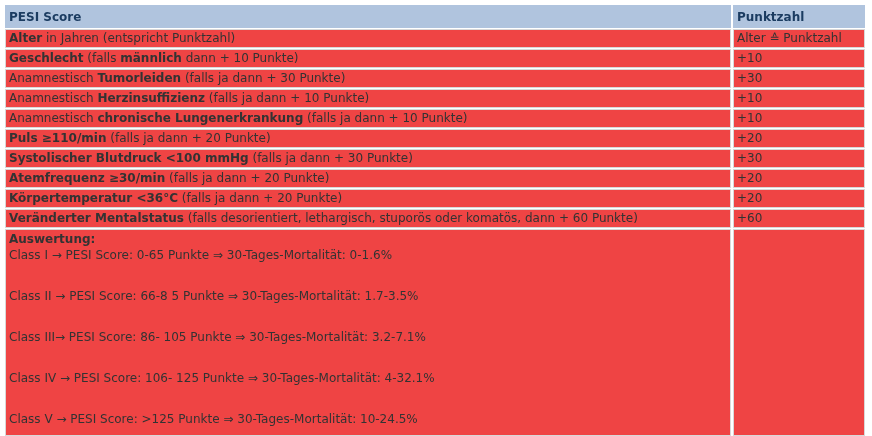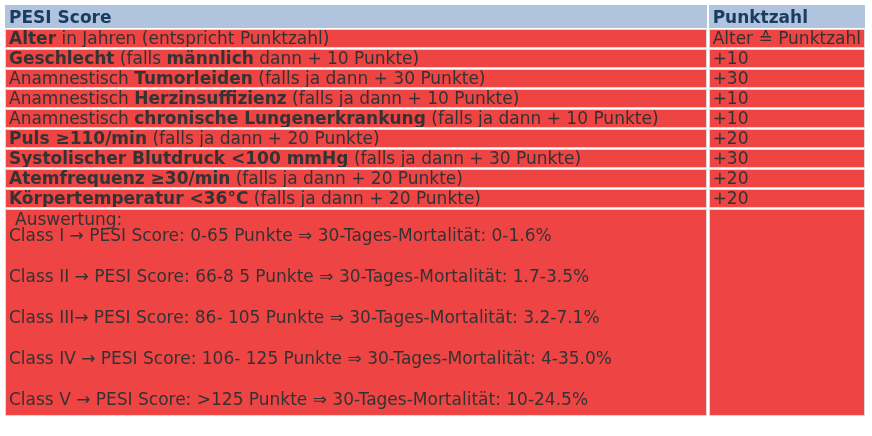--- a/index.html
+++ b/index.html
@@ -13,21 +13,21 @@
     box-sizing: border-box;
     padding: 4px 5px 0 3px;
     overflow: hidden;
     background: #ffffff;
     font-family: "DejaVu Sans", "Liberation Sans", sans-serif;
   }
   table.pesi {
     border-collapse: separate;
     border-spacing: 2px 1px;
     width: 100%;
-    font-size: 17px;
+    font-size: 12px;
     color: #333333;
     table-layout: auto;
   }
   td {
     border: 1px solid #d8d8d8;
     padding: 1px 3px;
     line-height: 15px;
     vertical-align: top;
     background: #ef4444;
   }
@@ -42,23 +42,22 @@
   td.c1 {
     white-space: nowrap;
     overflow: hidden;
   }
   td.c2 {
     width: 124px;
     white-space: nowrap;
     overflow: hidden;
   }
   .eval-title {
-    font-weight: normal;
+    font-weight: bold;
     line-height: 16px;
-    margin-left: 6px;
   }
   .eval-line {
     line-height: 16px;
     white-space: nowrap;
   }
   .eval-line + .eval-line {
     margin-top: 25px;
   }
   td.eval-cell {
     padding-bottom: 8px;
@@ -105,30 +104,34 @@
           <td class="c2">+30</td>
         </tr>
         <tr>
           <td class="c1"><b>Atemfrequenz ≥30/min</b><span> (falls ja dann + 20 Punkte)</span></td>
           <td class="c2">+20</td>
         </tr>
         <tr>
           <td class="c1"><b>Körpertemperatur &lt;36°C</b><span> (falls ja dann + 20 Punkte)</span></td>
           <td class="c2">+20</td>
         </tr>
+        <tr>
+          <td class="c1"><b>Veränderter Mentalstatus</b><span> (falls desorientiert, lethargisch, stuporös oder komatös, dann + 60 Punkte)</span></td>
+          <td class="c2">+60</td>
+        </tr>
       </tbody>
     <tbody>
       <tr>
         <td class="c1 eval-cell">
           <div class="eval-title">Auswertung:</div>
           <div id="eval-lines">
               <div class="eval-line">Class I → PESI Score: 0-65 Punkte ⇒ 30-Tages-Mortalität: 0-1.6%</div>
               <div class="eval-line">Class II → PESI Score: 66-8 5 Punkte ⇒ 30-Tages-Mortalität: 1.7-3.5%</div>
               <div class="eval-line">Class III→ PESI Score: 86- 105 Punkte ⇒ 30-Tages-Mortalität: 3.2-7.1%</div>
-              <div class="eval-line">Class IV → PESI Score: 106- 125 Punkte ⇒ 30-Tages-Mortalität: 4-35.0%</div>
+              <div class="eval-line">Class IV → PESI Score: 106- 125 Punkte ⇒ 30-Tages-Mortalität: 4-32.1%</div>
               <div class="eval-line">Class V → PESI Score: &gt;125 Punkte ⇒ 30-Tages-Mortalität: 10-24.5%</div>
             </div>
         </td>
         <td class="c2"></td>
       </tr>
     </tbody>
   </table>
 </div>
 
 </body></html>

